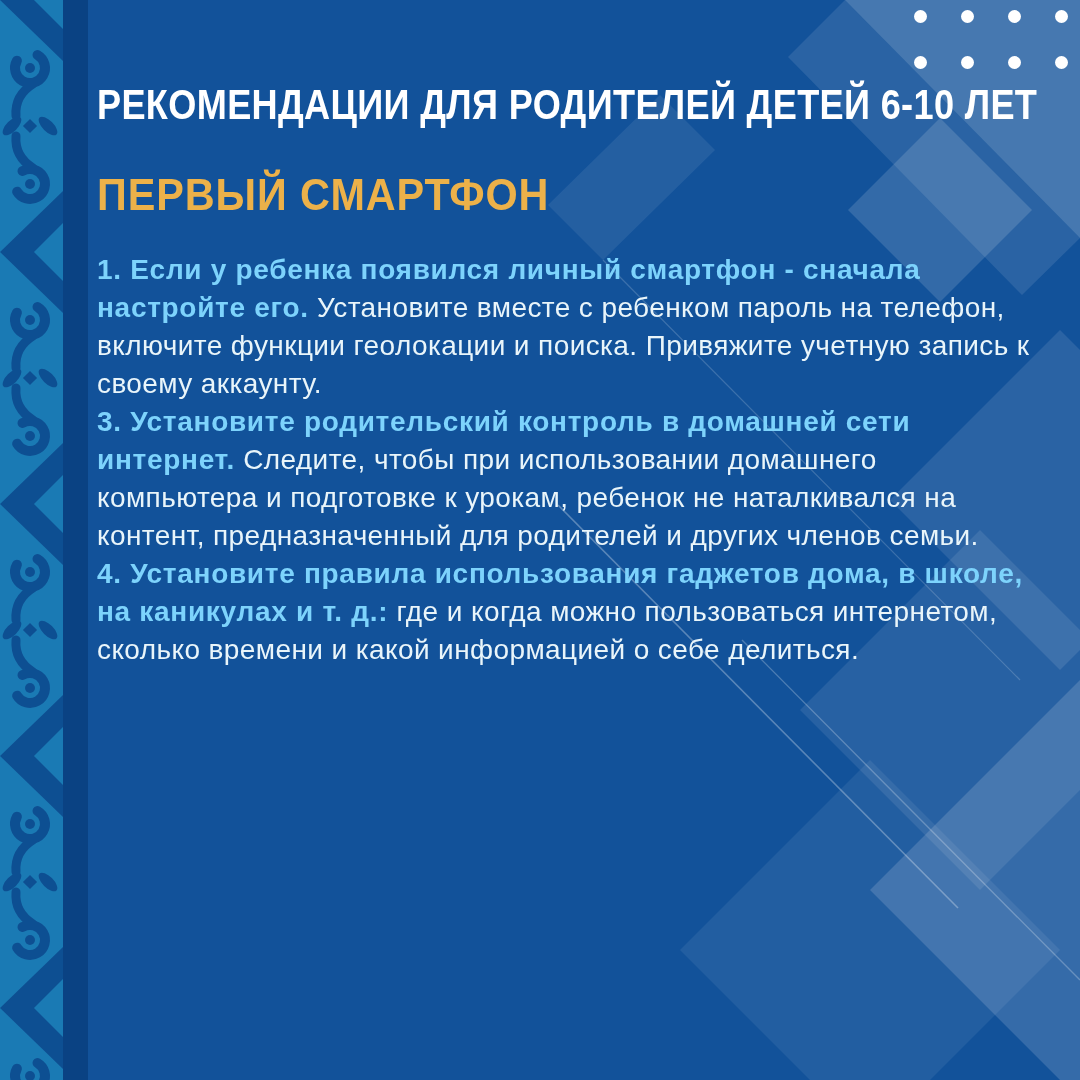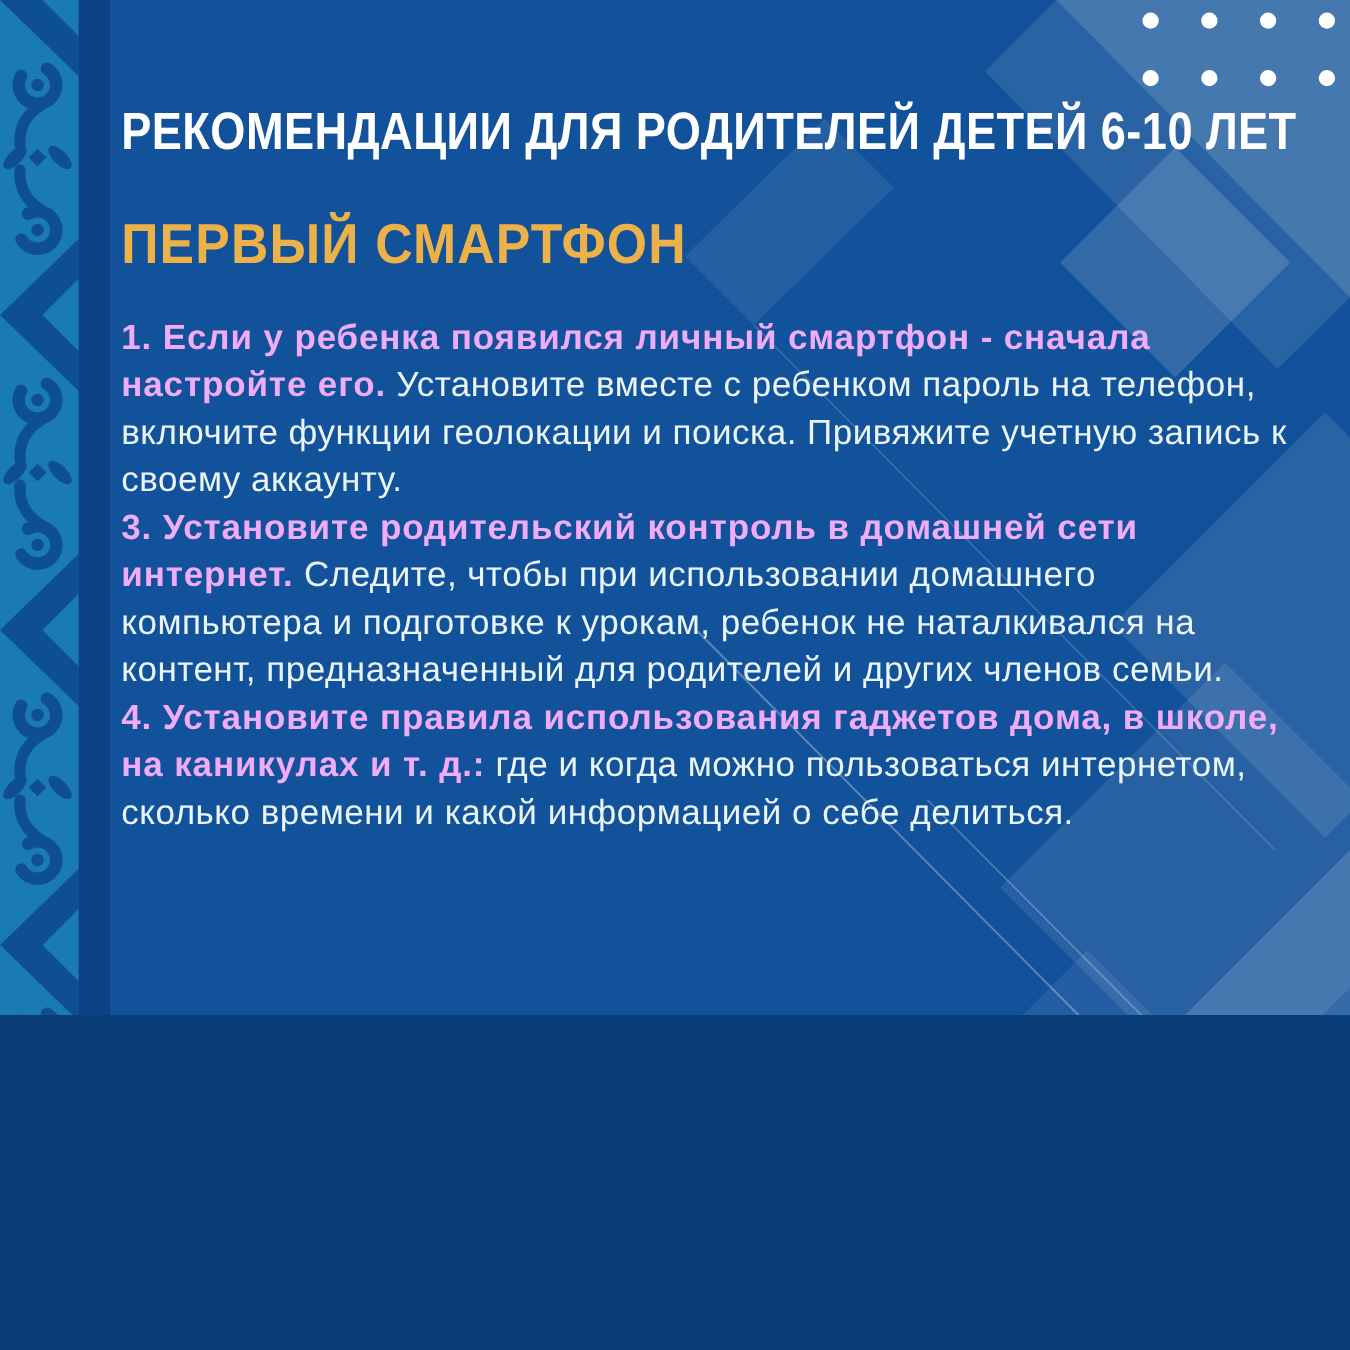--- a/index.html
+++ b/index.html
@@ -1,18 +1,18 @@
 <!DOCTYPE html>
 <html><head>
 <meta charset="utf-8">
 <style>
   html,body{margin:0;padding:0;background:#0a3e78;}
   .poster{
     position:relative;
-    width:1080px;height:812px;
+    width:1080px;height:1080px;
     overflow:hidden;
     background:#12529a;
     font-family:"Liberation Sans", sans-serif;
   }
   .bg-decor{position:absolute;left:0;top:0;z-index:0;}
   .ornament-strip{position:absolute;left:0;top:0;width:88px;height:1080px;z-index:2;}
   .dots-grid{
     position:absolute;left:914px;top:10px;z-index:1;
     display:grid;grid-template-columns:repeat(4,13px);gap:33px 34px;
   }
@@ -29,21 +29,21 @@
     font-size:45px;font-weight:700;line-height:1.0;
     color:#ecb149;letter-spacing:1px;white-space:nowrap;
     transform:scaleX(.92);transform-origin:left top;
   }
   .body-text{margin-top:34px;}
   .body-text p{
     margin:0;padding:0;
     font-size:28px;line-height:38px;letter-spacing:.4px;
     color:#e9f5fa;
   }
-  .item-lead{color:#f0abfc;font-weight:700;letter-spacing:.7px;}
+  .item-lead{color:#7dd3fc;font-weight:700;letter-spacing:.7px;}
 </style>
 </head>
 <body>
 
 <div class="poster">
 
   <svg class="bg-decor" width="1080" height="1080" viewBox="0 0 1080 1080">
     <rect x="0" y="0" width="1080" height="1080" fill="#12529a"></rect>
     <polygon points="845,0 1080,0 1080,238" fill="#ffffff" opacity="0.22"></polygon>
     <polygon points="845,0 1080,238 1022,295 788,57" fill="#ffffff" opacity="0.10"></polygon>

